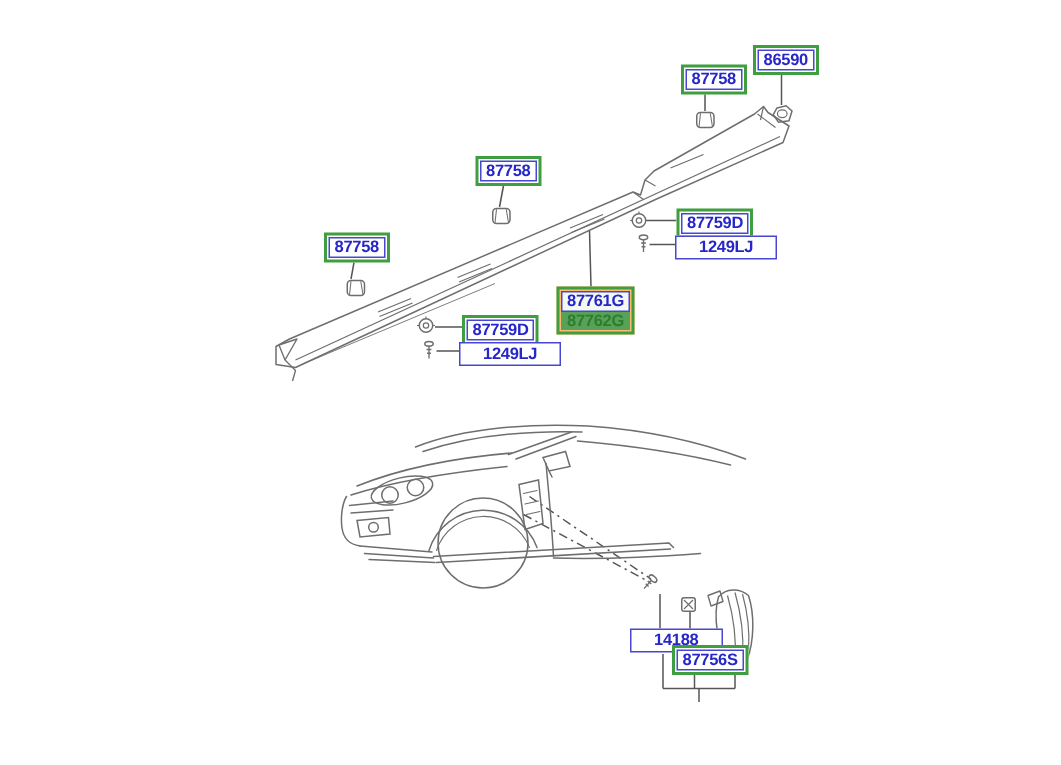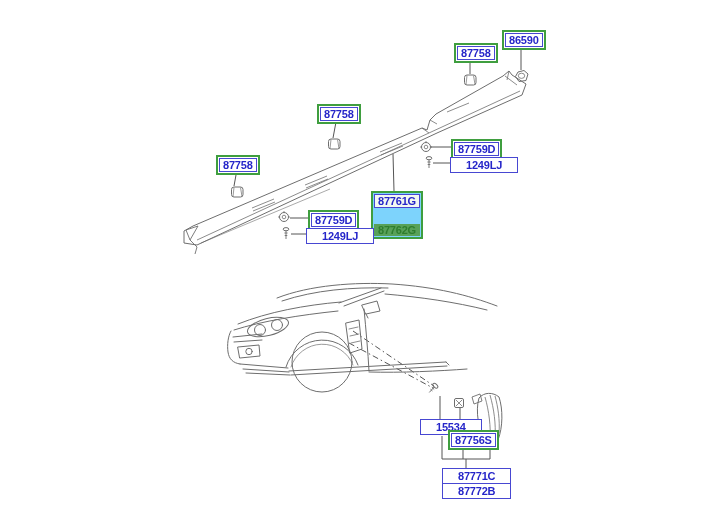--- a/index.html
+++ b/index.html
@@ -18,23 +18,23 @@
   }
   .art-layer{position:absolute;left:0;top:0;}
   .plabel{
     position:absolute;background:#fff;color:var(--blue-text);
     font:bold 11px "Liberation Sans",sans-serif;letter-spacing:-0.2px;
     white-space:nowrap;box-sizing:border-box;z-index:3;
   }
   .plabel.green{border:2px solid var(--green);padding:1px;}
   .plabel.green .inner{display:block;border:1px solid var(--blue-border);padding:0 3px;line-height:12px;}
   .plabel.blue{border:1px solid var(--blue-border);padding:1px 15px;line-height:12px;}
-  .plabel.highlight{border:2px solid var(--green);padding:1px;background:#7dd3fc;}
+  .plabel.highlight{border:2px solid var(--green);padding:1px;background:#fdba74;}
   .plabel.highlight .row1{display:block;border:1px solid var(--blue-border);background:#f3f8f1;color:var(--blue-text);padding:0 3px;line-height:12px;text-align:center;}
-  .plabel.highlight .row2{display:block;background:var(--hl-bg);color:var(--hl-text);padding:1px 3px 0;line-height:11px;text-align:center;margin-top:16px;}
+  .plabel.highlight .row2{display:block;background:var(--hl-bg);color:var(--hl-text);padding:1px 3px 0;line-height:11px;text-align:center;}
   .stack{position:absolute;z-index:3;display:flex;flex-direction:column;align-items:stretch;}
   .stack .plabel{position:relative;}
   .stack .plabel + .plabel{margin-top:-1px;}
 </style>
 </head>
 <body>
 
 <div class="canvas">
 
   <svg class="art-layer" width="707" height="510" viewBox="0 0 707 510">
@@ -192,29 +192,21 @@
 
   <div class="plabel green" style="left:308px;top:210px;">
     <span class="inner">87759D</span>
   </div>
 
   <div class="plabel blue" style="left:306px;top:228px;">
     <span>1249LJ</span>
   </div>
 
   <div class="plabel blue" style="left:420px;top:419px;">
-    <span>15534</span>
+    <span>14188</span>
   </div>
 
   <div class="plabel green" style="left:448px;top:430px;">
     <span class="inner">87756S</span>
   </div>
 
-  <div class="stack" style="left:442px;top:468px;">
-    <div class="plabel blue">
-      <span>87771C</span>
-    </div>
-    <div class="plabel blue">
-      <span>87772B</span>
-    </div>
-  </div>
 
 </div>
 
 </body></html>

